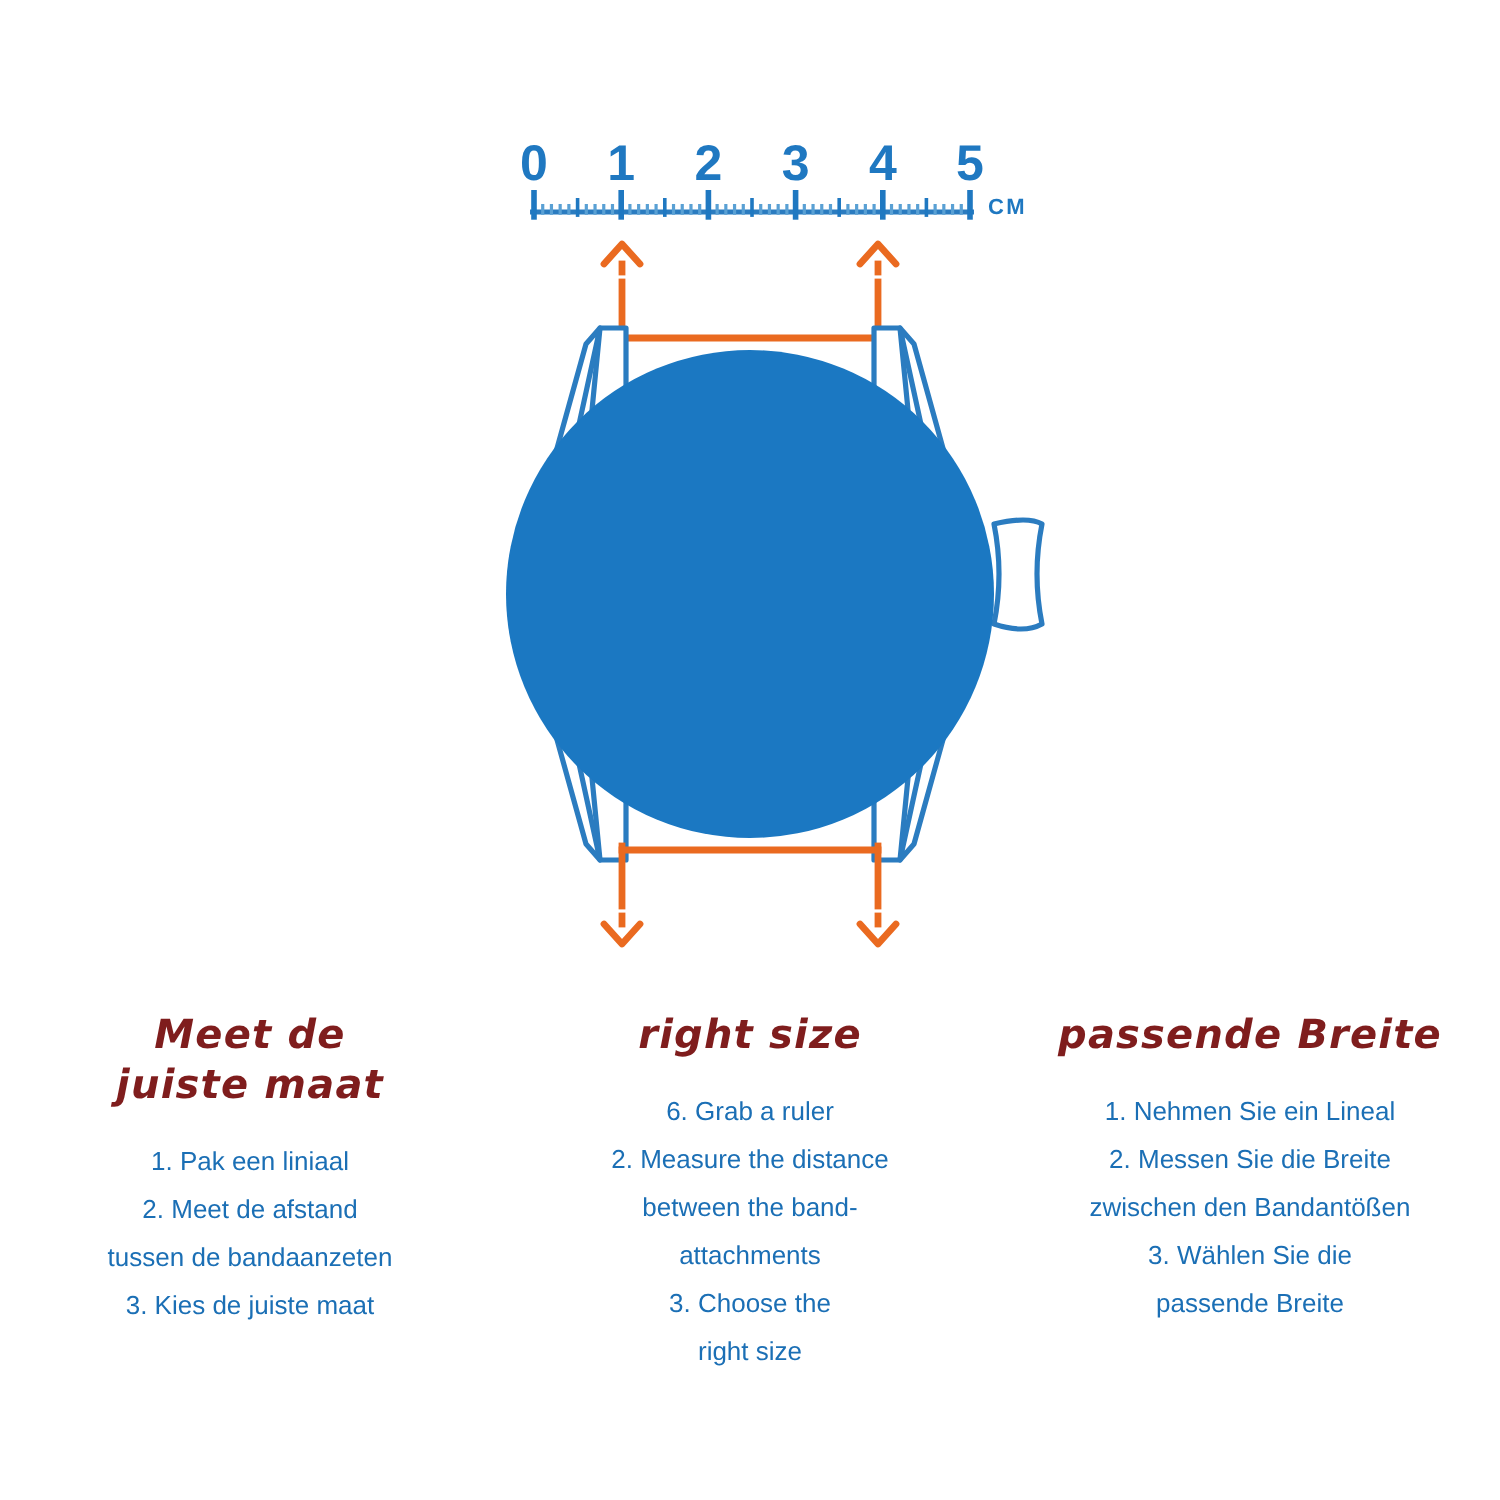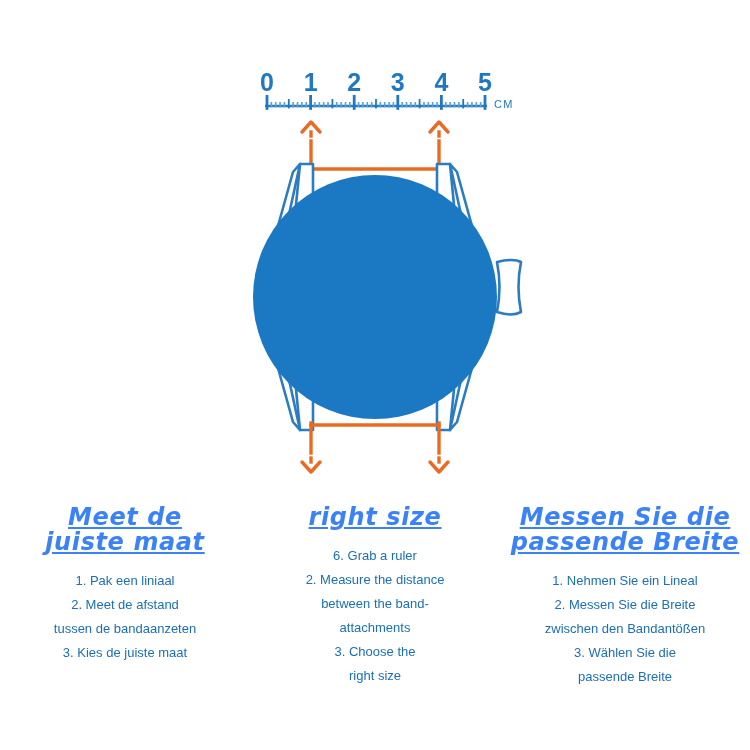--- a/index.html
+++ b/index.html
@@ -11,43 +11,42 @@
     position:relative;
   }
   #stage{position:absolute;left:0;top:0;width:750px;height:750px;}
   .diagram{position:absolute;left:0;top:0;width:750px;height:500px;}
   .columns{
     position:absolute;left:0;top:505px;width:750px;height:245px;
     display:flex;flex-direction:row;align-items:flex-start;
   }
   .col{flex:1 1 33.33%;text-align:center;padding:0 6px;box-sizing:border-box;}
   .col-heading{
-    color:#3b82f6;
-    font-size:24px;
+    color:#7f1d1d;
+    font-size:20px;
     font-weight:700;
     font-style:italic;
     line-height:25px;
     letter-spacing:.6px;
     margin:0 0 14px 0;
     font-family:"DejaVu Sans", sans-serif;
-    text-decoration:underline;
   }
   .col-heading span{display:block;}
   .col-steps{
     color:#1b6fb5;
     font-size:13px;
     line-height:24px;
     font-family:"Liberation Sans", sans-serif;
   }
   .col-steps .step{display:block;}
   .cm-label{
     position:absolute;
     color:#1f78c1;
     font-size:11px;
-    font-weight:400;
+    font-weight:700;
     letter-spacing:1.2px;
     left:494px;top:98px;
     font-family:"Liberation Sans", sans-serif;
   }
   .ruler-num{
     position:absolute;
     color:#1f78c1;
     font-size:25px;
     font-weight:700;
     font-family:"Liberation Sans", sans-serif;
@@ -189,21 +188,20 @@
           <span class="step">6. Grab a ruler</span>
           <span class="step">2. Measure the distance</span>
           <span class="step">between the band-</span>
           <span class="step">attachments</span>
           <span class="step">3. Choose the</span>
           <span class="step">right size</span>
         </div>
     </div>
     <div class="col">
       <div class="col-heading">
-          <span>Messen Sie die</span>
           <span>passende Breite</span>
         </div>
       <div class="col-steps">
           <span class="step">1. Nehmen Sie ein Lineal</span>
           <span class="step">2. Messen Sie die Breite</span>
           <span class="step">zwischen den Bandantößen</span>
           <span class="step">3. Wählen Sie die</span>
           <span class="step">passende Breite</span>
         </div>
     </div>

